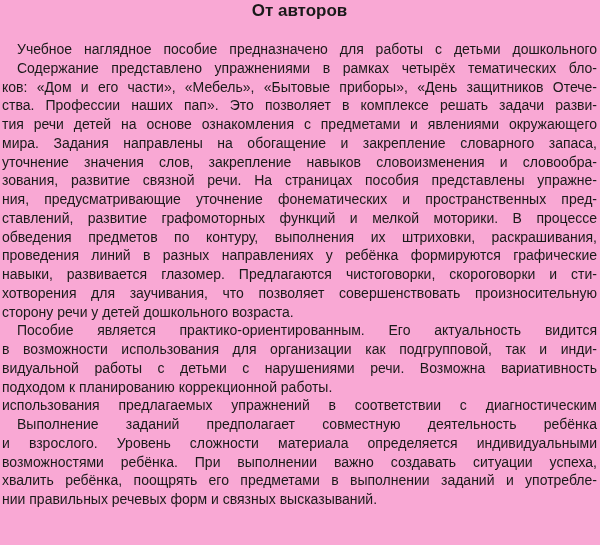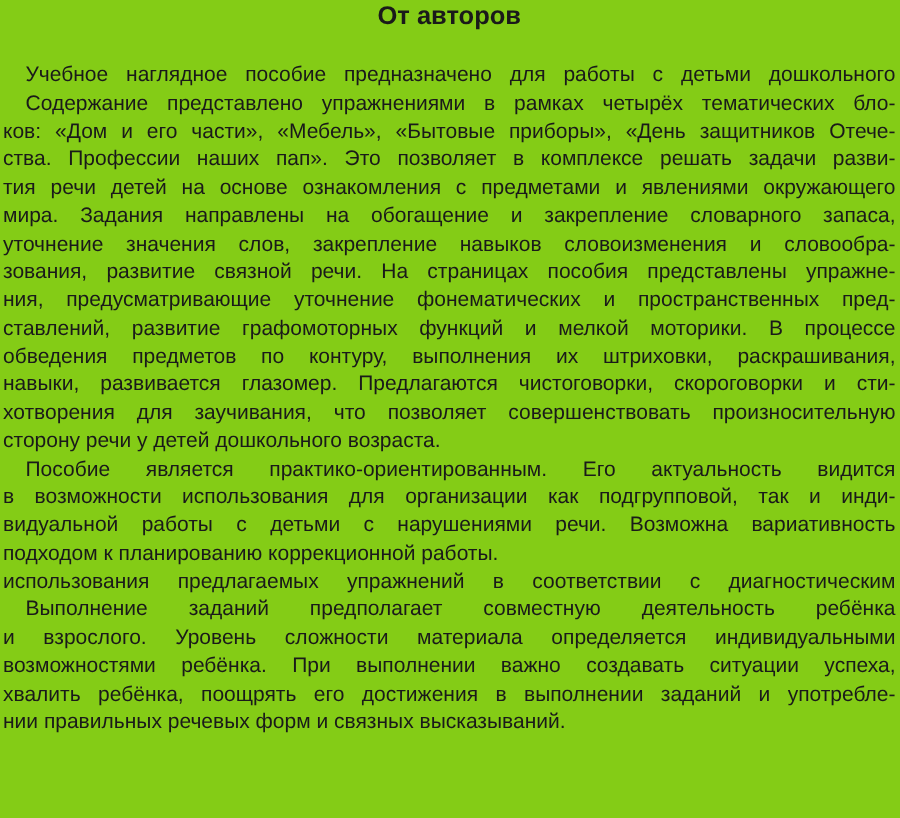--- a/index.html
+++ b/index.html
@@ -4,21 +4,21 @@
 <style>
   html, body {
     margin: 0;
     padding: 0;
     background: #ffffff;
   }
   .page {
     position: relative;
     width: 600px;
     height: 545px;
-    background: #84cc16;
+    background: #f9a8d4;
     color: #1a1a1a;
     font-family: "Liberation Sans", "DejaVu Sans", sans-serif;
     box-sizing: border-box;
     padding: 0 3px 0 2px;
     overflow: hidden;
   }
   .title {
     margin: 1px 0 0 0;
     font-size: 17px;
     line-height: 20px;
@@ -63,32 +63,33 @@
         <div class="line first">Содержание представлено упражнениями в рамках четырёх тематических бло-</div>
         <div class="line">ков: «Дом и его части», «Мебель», «Бытовые приборы», «День защитников Отече-</div>
         <div class="line">ства. Профессии наших пап». Это позволяет в комплексе решать задачи разви-</div>
         <div class="line">тия речи детей на основе ознакомления с предметами и явлениями окружающего</div>
         <div class="line">мира. Задания направлены на обогащение и закрепление словарного запаса,</div>
         <div class="line">уточнение значения слов, закрепление навыков словоизменения и словообра-</div>
         <div class="line">зования, развитие связной речи. На страницах пособия представлены упражне-</div>
         <div class="line">ния, предусматривающие уточнение фонематических и пространственных пред-</div>
         <div class="line">ставлений, развитие графомоторных функций и мелкой моторики. В процессе</div>
         <div class="line">обведения предметов по контуру, выполнения их штриховки, раскрашивания,</div>
+        <div class="line">проведения линий в разных направлениях у ребёнка формируются графические</div>
         <div class="line">навыки, развивается глазомер. Предлагаются чистоговорки, скороговорки и сти-</div>
         <div class="line">хотворения для заучивания, что позволяет совершенствовать произносительную</div>
         <div class="line last">сторону речи у детей дошкольного возраста.</div>
       </div>
       <div class="para">
         <div class="line first">Пособие является практико-ориентированным. Его актуальность видится</div>
         <div class="line">в возможности использования для организации как подгрупповой, так и инди-</div>
         <div class="line">видуальной работы с детьми с нарушениями речи. Возможна вариативность</div>
         <div class="line last">подходом к планированию коррекционной работы.</div>
         <div class="line">использования предлагаемых упражнений в соответствии с диагностическим</div>
       </div>
       <div class="para">
         <div class="line first">Выполнение заданий предполагает совместную деятельность ребёнка</div>
         <div class="line">и взрослого. Уровень сложности материала определяется индивидуальными</div>
         <div class="line">возможностями ребёнка. При выполнении важно создавать ситуации успеха,</div>
-        <div class="line">хвалить ребёнка, поощрять его достижения в выполнении заданий и употребле-</div>
+        <div class="line">хвалить ребёнка, поощрять его предметами в выполнении заданий и употребле-</div>
         <div class="line last">нии правильных речевых форм и связных высказываний.</div>
       </div>
     </div>
 </div>
 
 </body></html>

